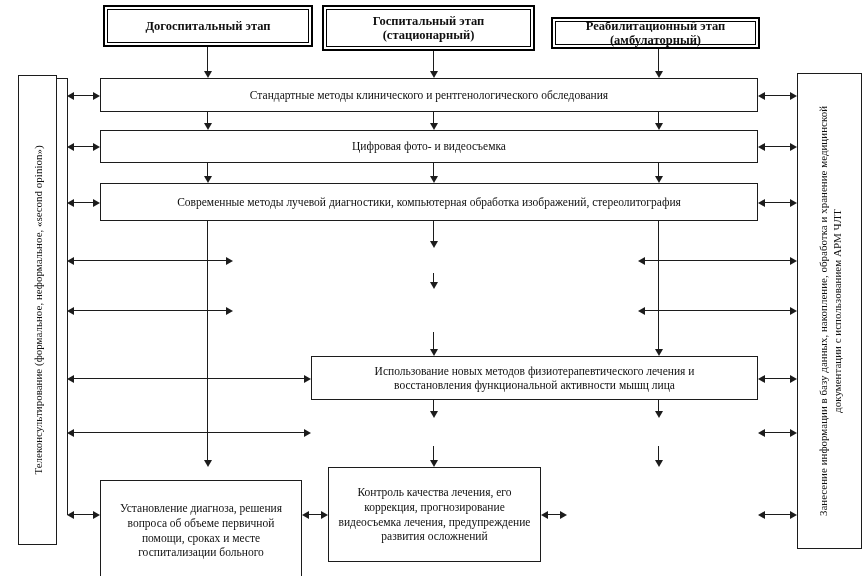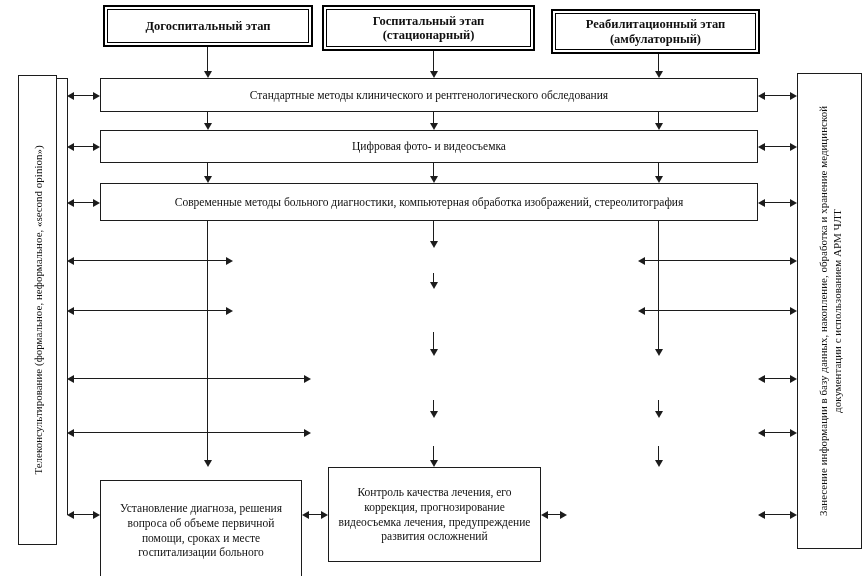--- a/index.html
+++ b/index.html
@@ -29,34 +29,37 @@
   <div class="hdr" style="left:103px;top:5px;width:210px;height:42px">
     <div class="hdr-in">
       <span>Догоспитальный этап</span>
     </div>
   </div>
   <div class="hdr" style="left:322px;top:5px;width:213px;height:46px">
     <div class="hdr-in">
       <span>Госпитальный этап (стационарный)</span>
     </div>
   </div>
-  <div class="hdr" style="left:551px;top:9px;width:209px;height:45px">
+  <div class="hdr" style="left:551px;top:17px;width:209px;height:32px">
     <div class="hdr-in">
       <span>Реабилитационный этап (амбулаторный)</span>
     </div>
   </div>
 
   <div class="box" style="left:100px;top:78px;width:658px;height:34px">
     <span>Стандартные методы клинического и рентгенологического обследования</span>
   </div>
   <div class="box" style="left:100px;top:130px;width:658px;height:33px">
     <span>Цифровая фото- и видеосъемка</span>
   </div>
   <div class="box" style="left:100px;top:183px;width:658px;height:38px">
-    <span>Современные методы больного диагностики, компьютерная обработка изображений, стереолитография</span>
+    <span>Современные методы лучевой диагностики, компьютерная обработка изображений, стереолитография</span>
+  </div>
+  <div class="box" style="left:311px;top:356px;width:447px;height:44px">
+    <span style="max-width:400px">Использование новых методов физиотерапевтического лечения и восстановления функциональной активности мышц лица</span>
   </div>
 
   <div class="box" style="left:100px;top:480px;width:202px;height:101px;line-height:1.3">
     <span>Установление диагноза, решения вопроса об объеме первичной помощи, сроках и месте госпитализации больного</span>
   </div>
   <div class="box" style="left:328px;top:467px;width:213px;height:95px;line-height:1.3">
     <span>Контроль качества лечения, его коррекция, прогнозирование видеосъемка лечения, предупреждение развития осложнений</span>
   </div>
 
   <div class="vpanel" style="left:18px;top:75px;width:39px;height:470px">

